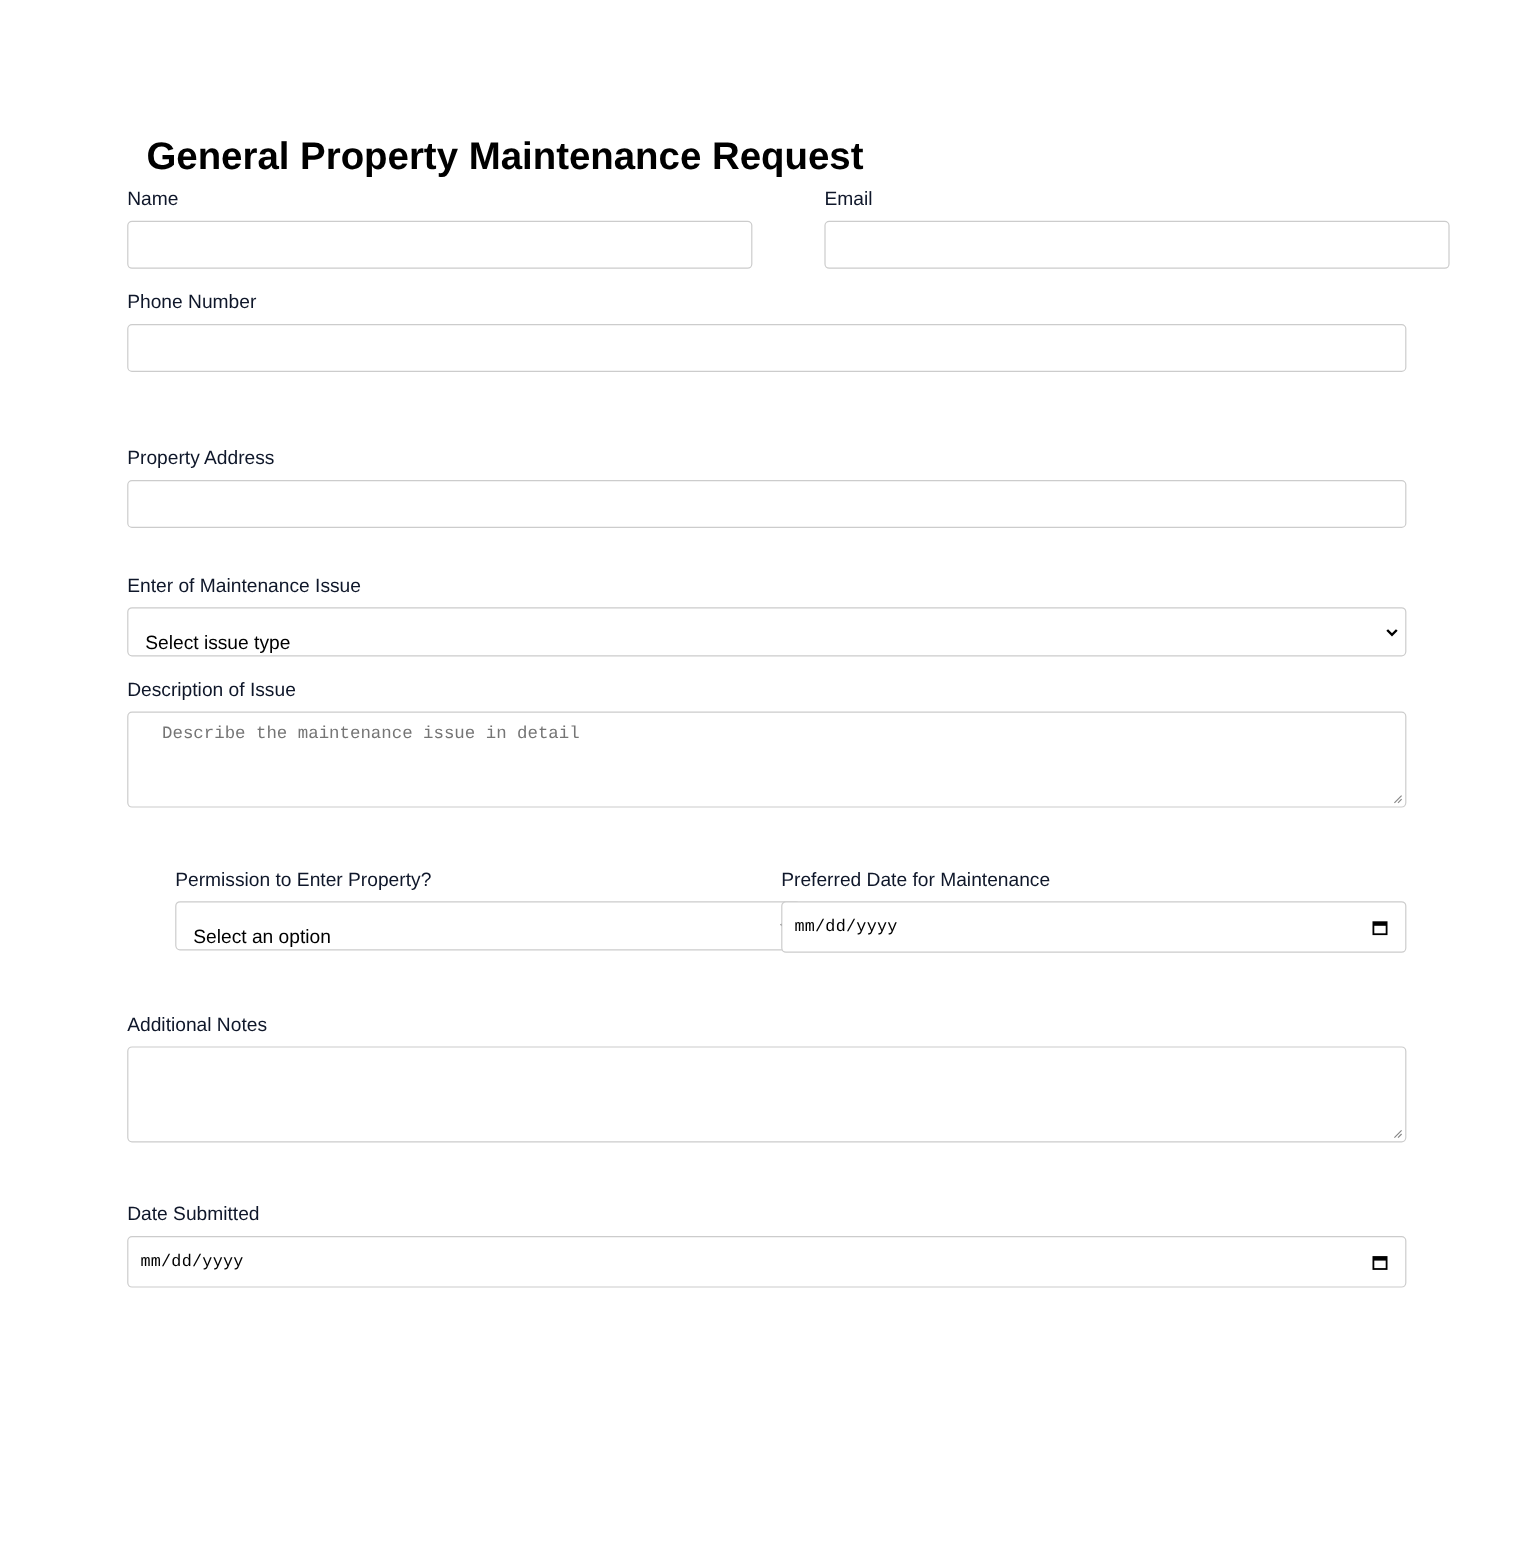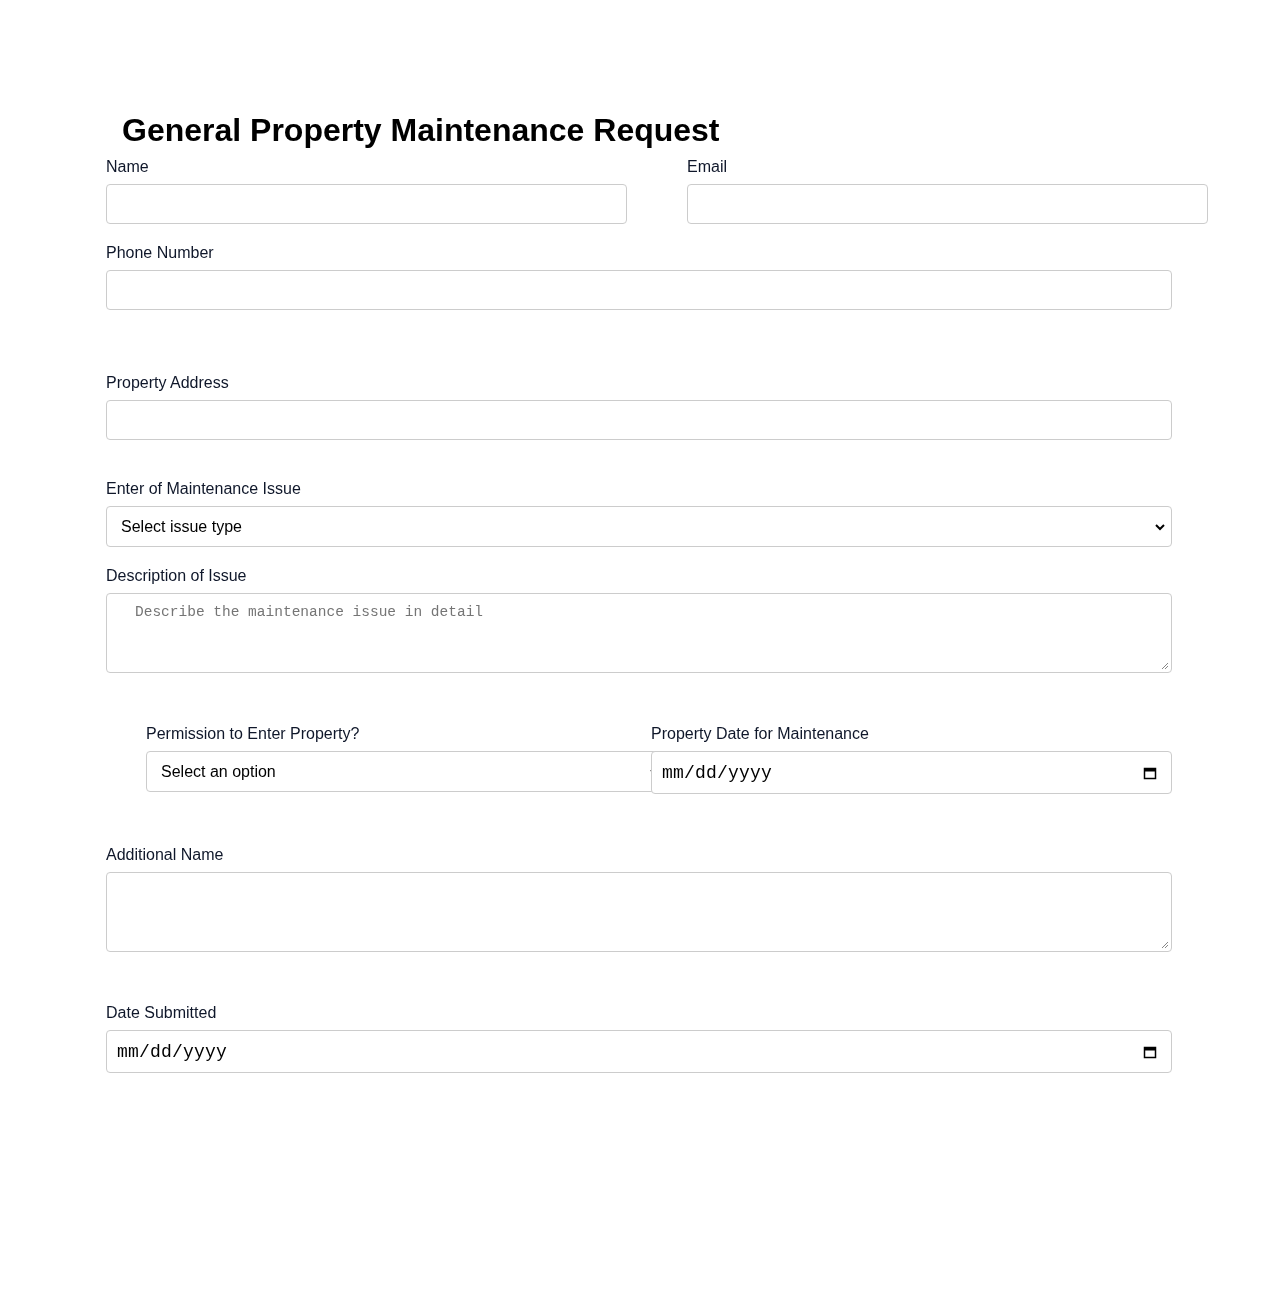--- a/index.html
+++ b/index.html
@@ -47,21 +47,21 @@
       border: 1px solid #cccccc;
       border-radius: 4px;
       background: #fff;
       font-family: "Liberation Sans", sans-serif;
       font-size: 16px;
       color: #000;
     }
     .text-input { height: 40px; width: 100%; }
     .select {
       height: 41px; width: 100%;
-      display: flex; align-items: center;
+      display: flex; align-items: flex-end;
       padding-left: 14px;
       cursor: pointer;
     }
     .select .chev {
       position: absolute;
       right: 6px;
       top: 50%;
       width: 10px;
       height: 8px;
       margin-top: -4px;
@@ -78,21 +78,21 @@
       right: 2px;
       bottom: 2px;
       width: 8px;
       height: 8px;
     }
     .date {
       height: 43px; width: 100%;
       display: flex; align-items: center;
       padding-left: 10px;
       font-family: "Liberation Mono", "DejaVu Sans Mono", monospace;
-      font-size: 18px;
+      font-size: 14px;
       letter-spacing: 0.2px;
     }
     .date .cal {
       position: absolute;
       right: 14px;
       top: 50%;
       margin-top: -7px;
       width: 14px;
       height: 14px;
     }
@@ -148,32 +148,32 @@
     <label>Permission to Enter Property?</label>
     <div class="ctrl select" style="top:26px;">
       <span>Select an option</span>
       <svg class="chev" viewBox="0 0 10 8">
         <path d="M1 2 L5 6 L9 2" fill="none" stroke="#000" stroke-width="2"></path>
       </svg>
     </div>
   </div>
 
   <div class="field" style="left:545px; top:725px; width:521px;">
-    <label>Property Date for Maintenance</label>
+    <label>Preferred Date for Maintenance</label>
     <div class="ctrl date" style="top:26px;">
       <span>mm/dd/yyyy</span>
       <svg class="cal" viewBox="0 0 14 14">
         <rect x="1.5" y="2.5" width="11" height="10" fill="none" stroke="#000" stroke-width="1.5"></rect>
         <rect x="1.5" y="2.5" width="11" height="3" fill="#000"></rect>
       </svg>
     </div>
   </div>
 
   <div class="field" style="left:0; top:846px; width:1066px;">
-    <label>Additional Name</label>
+    <label>Additional Notes</label>
     <div class="ctrl textarea" style="top:26px;">
       <span></span>
       <svg class="grip" viewBox="0 0 8 8">
         <path d="M7 1 L1 7 M7 4 L4 7" stroke="#888" stroke-width="1"></path>
       </svg>
     </div>
   </div>
 
   <div class="field" style="left:0; top:1004px; width:1066px;">
     <label>Date Submitted</label>

